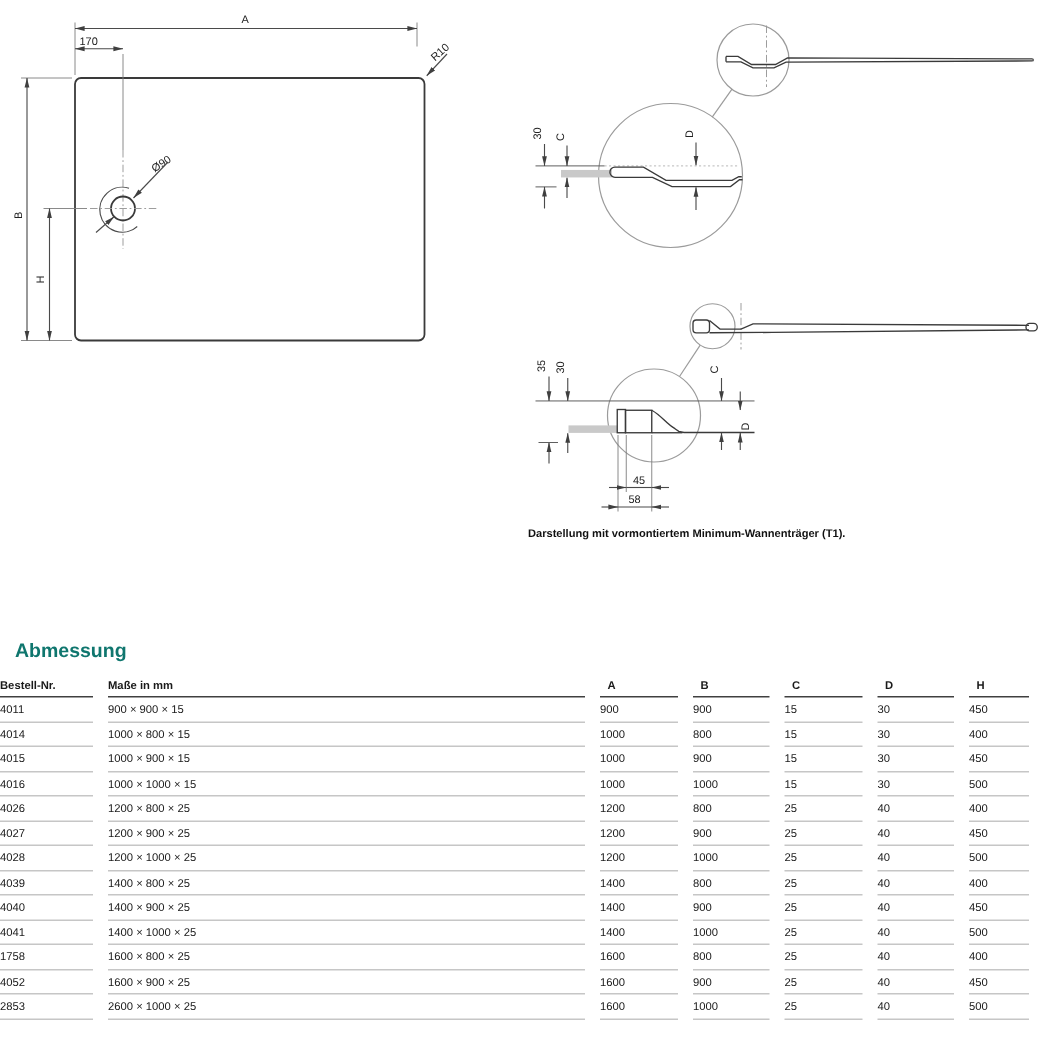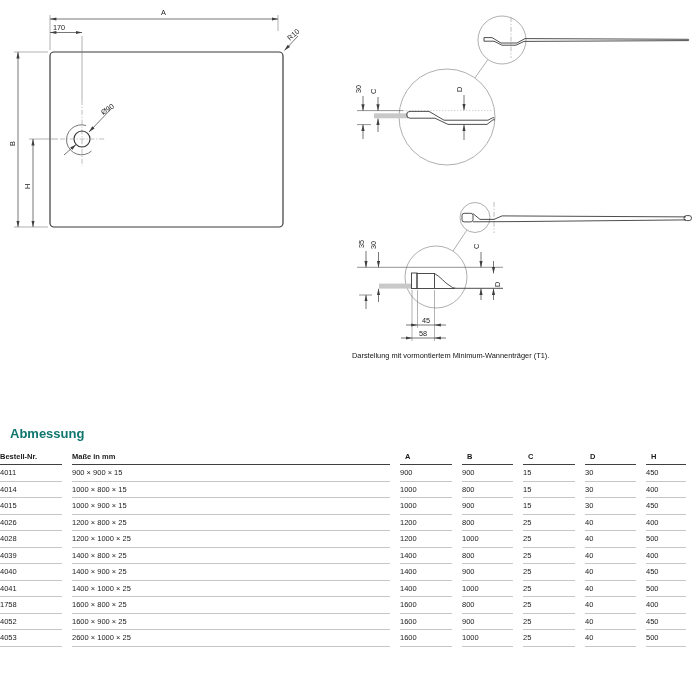--- a/index.html
+++ b/index.html
@@ -11,21 +11,21 @@
   .prof  {stroke:#3a3a3a;stroke-width:0.9;fill:none;}
   .dim   {stroke:#4a4a4a;stroke-width:0.75;fill:none;}
   .thin  {stroke:#7d7d7d;stroke-width:0.6;fill:none;}
   .refln {stroke:#5a5a5a;stroke-width:0.65;fill:none;}
   .cl    {stroke:#9a9a9a;stroke-width:0.65;fill:none;stroke-dasharray:5 1.8 1.2 1.8;}
   .dash  {stroke:#a8a8a8;stroke-width:0.55;fill:none;stroke-dasharray:1.4 1.6;}
   .detail{stroke:#9b9b9b;stroke-width:0.8;fill:none;}
   .band  {fill:#c9c9c9;stroke:none;}
   .lbl   {font:7.3px "Liberation Sans",sans-serif;fill:#222;}
   
-  #caption{position:absolute;left:352px;top:351px;font-size:7.4px;font-weight:400;color:#111;}
+  #caption{position:absolute;left:352px;top:351px;font-size:7.4px;font-weight:700;color:#111;}
   #heading{position:absolute;left:10px;top:426px;font-size:13px;font-weight:600;color:#0f766e;}
   
   #tablewrap{position:absolute;left:0;top:452px;width:700px;}
   table{border-collapse:separate;border-spacing:10px 0;margin-left:-10px;table-layout:fixed;}
   th{font-size:7.5px;font-weight:700;text-align:left;vertical-align:bottom;
      padding:0 0 3px 0;border-bottom:1.5px solid #404040;white-space:nowrap;margin-top:28px;}
   th.num{padding-left:5px;}
   td{font-size:7.5px;font-weight:400;height:15.5px;padding:0;vertical-align:middle;
      border-bottom:1px solid #c6c6c6;white-space:nowrap;}
 </style>
@@ -212,29 +212,47 @@
           <tr>
             <td>4015</td>
             <td>1000 × 900 × 15</td>
             <td>1000</td>
             <td>900</td>
             <td>15</td>
             <td>30</td>
             <td>450</td>
           </tr>
           <tr>
+            <td>4016</td>
+            <td>1000 × 1000 × 15</td>
+            <td>1000</td>
+            <td>1000</td>
+            <td>15</td>
+            <td>30</td>
+            <td>500</td>
+          </tr>
+          <tr>
             <td>4026</td>
             <td>1200 × 800 × 25</td>
             <td>1200</td>
             <td>800</td>
             <td>25</td>
             <td>40</td>
             <td>400</td>
           </tr>
           <tr>
+            <td>4027</td>
+            <td>1200 × 900 × 25</td>
+            <td>1200</td>
+            <td>900</td>
+            <td>25</td>
+            <td>40</td>
+            <td>450</td>
+          </tr>
+          <tr>
             <td>4028</td>
             <td>1200 × 1000 × 25</td>
             <td>1200</td>
             <td>1000</td>
             <td>25</td>
             <td>40</td>
             <td>500</td>
           </tr>
           <tr>
             <td>4039</td>
@@ -275,21 +293,21 @@
           <tr>
             <td>4052</td>
             <td>1600 × 900 × 25</td>
             <td>1600</td>
             <td>900</td>
             <td>25</td>
             <td>40</td>
             <td>450</td>
           </tr>
           <tr>
-            <td>4053</td>
+            <td>2853</td>
             <td>2600 × 1000 × 25</td>
             <td>1600</td>
             <td>1000</td>
             <td>25</td>
             <td>40</td>
             <td>500</td>
           </tr>
         </tbody>
     </table>
   </div>

